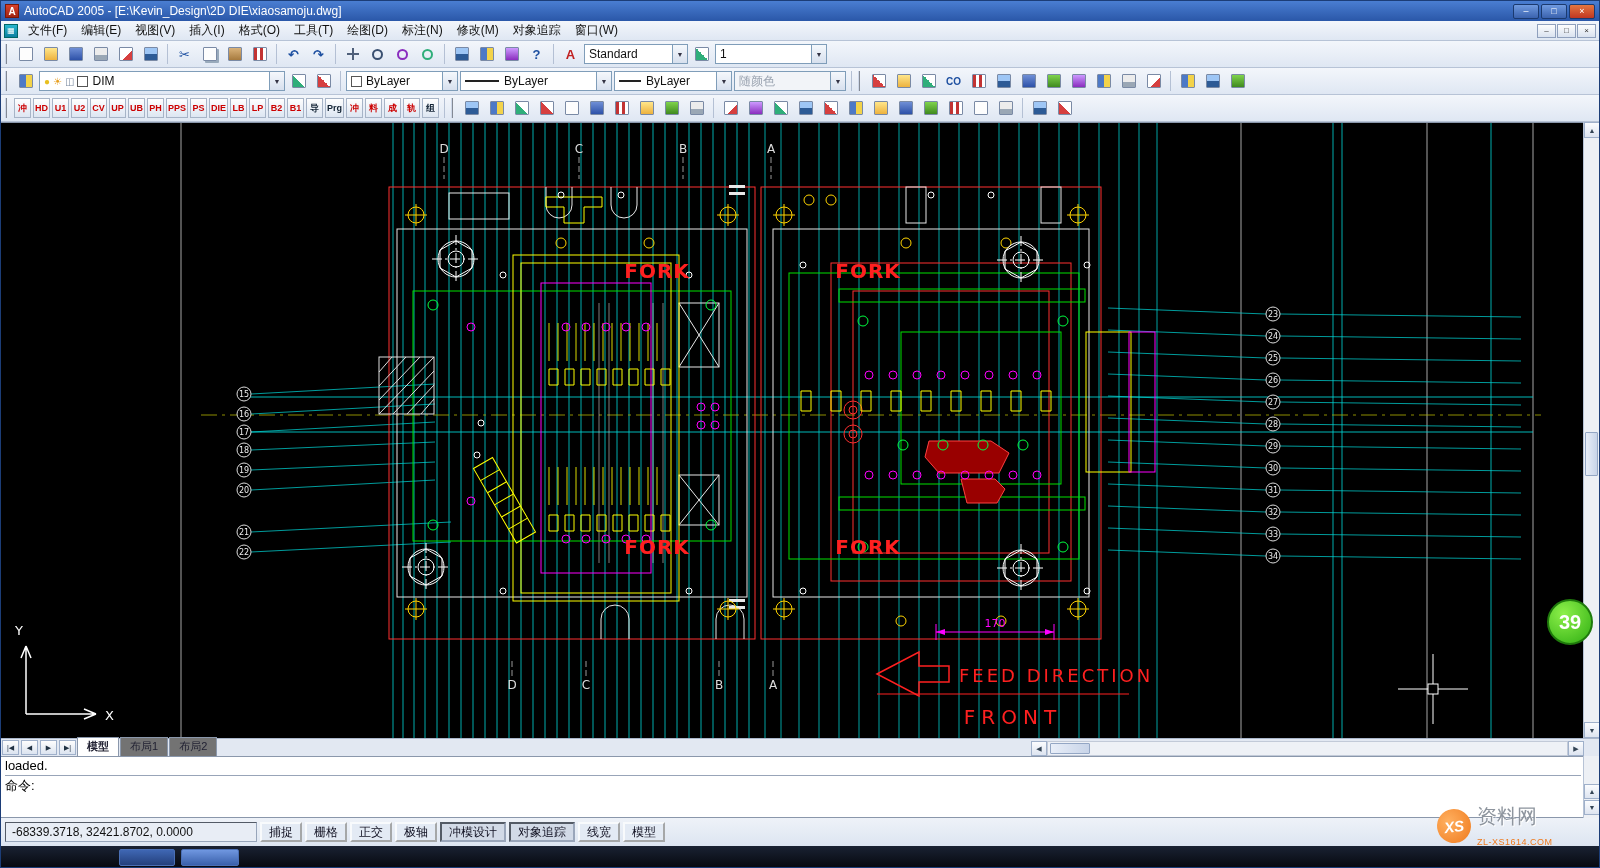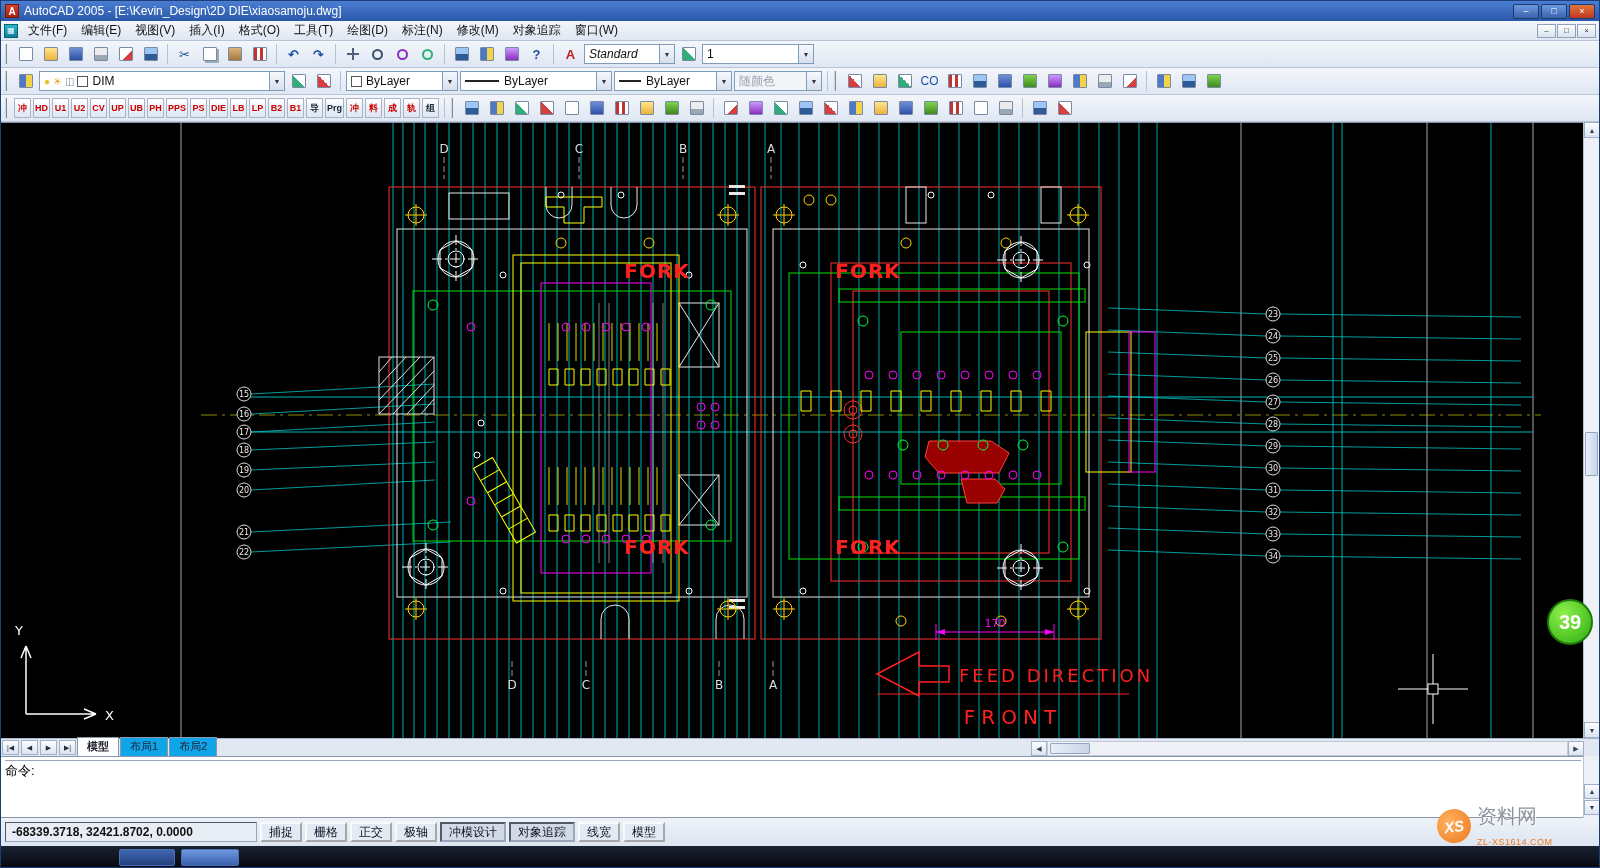--- a/index.html
+++ b/index.html
@@ -52,30 +52,30 @@
   .diebtn.blk{color:#123;}
   
   .canvas{position:absolute;top:121px;left:0;width:1584px;height:616px;background:#000;border-top:1px solid #8a97ab;overflow:hidden;}
   svg text{font-family:"DejaVu Sans","Liberation Sans",sans-serif;}
   .vscroll{position:absolute;top:121px;right:0;width:16px;height:616px;background:#edf0f5;border-left:1px solid #b7c3d6;}
   .sbarrow{position:absolute;left:0;width:16px;height:16px;background:linear-gradient(#fbfcfe,#dde4f0);border:1px solid #9fb0ca;font-size:7px;color:#345;display:flex;align-items:center;justify-content:center;}
   .sbthumb{position:absolute;background:linear-gradient(90deg,#e8eef8,#c8d4e8);border:1px solid #93a6c4;border-radius:1px;}
   
   .tabrow{position:absolute;top:737px;left:0;right:0;height:18px;background:#e2e8f2;border-top:1px solid #aab6ca;display:flex;align-items:flex-end;font-size:11px;}
   .tnav{width:17px;height:15px;border:1px solid #9fb0ca;background:linear-gradient(#fdfdfd,#dce4f0);font-size:7px;display:flex;align-items:center;justify-content:center;color:#234;margin:0 1px 1px 1px;}
-  .tab{padding:1px 9px 2px;border:1px solid #8a97ab;border-bottom:none;background:#0ea5e9;color:#223;margin-right:1px;}
+  .tab{padding:1px 9px 2px;border:1px solid #8a97ab;border-bottom:none;background:#737373;color:#223;margin-right:1px;}
   .tab.active{background:#fff;font-weight:bold;}
   .hsb{position:absolute;height:15px;top:2px;}
   
   .cmd{position:absolute;top:755px;left:0;width:1584px;height:62px;background:#fff;border:1px solid #8a97ab;border-left:none;border-right:none;font-family:"DejaVu Sans Mono","Liberation Mono",monospace;font-size:13px;color:#000;padding:1px 4px;line-height:15px;}
   .cmdprompt{border-top:1px solid #98a4b8;margin-top:2px;padding-top:2px;}
   .cmdscroll{position:absolute;top:755px;right:0;width:16px;height:62px;background:#edf0f5;border-left:1px solid #b7c3d6;}
   
   .status{position:absolute;top:817px;left:0;right:0;height:28px;background:linear-gradient(#eef2f8,#dde5f1);display:flex;align-items:center;gap:3px;padding:0 4px;font-size:12px;}
-  .coords{width:252px;height:20px;border:1px solid #97a5ba;border-style:inset;background:#e8edf5;display:flex;align-items:center;padding:0 6px;font-size:12px;color:#111;font-weight:bold;}
+  .coords{width:252px;height:20px;border:1px solid #97a5ba;border-style:inset;background:#e8edf5;display:flex;align-items:center;padding:0 6px;font-size:12px;color:#111;}
   .tog{border:2px outset #f8fafc;background:#e3eaf4;padding:0 7px;height:20px;display:flex;align-items:center;color:#112;}
   .tog.on{border:2px inset #9aa6ba;background:#d2dae7;}
   
   .taskbar{position:absolute;top:845px;left:0;right:0;height:23px;background:linear-gradient(#1a2233,#05070d);}
   .taskitem{position:absolute;top:3px;height:17px;border-radius:2px;border:1px solid #4a6fb5;background:linear-gradient(#3f67b4,#24407c);}
   .taskitem.lite{background:linear-gradient(#6f97e0,#3a60ab);}
   
   .badge{position:absolute;left:1546px;top:598px;width:46px;height:46px;border-radius:50%;background:radial-gradient(circle at 35% 30%,#8df04a,#2fae12);border:2px solid #1f7a0c;color:#fff;font-weight:bold;font-size:20px;display:flex;align-items:center;justify-content:center;z-index:30;}
   .wm{position:absolute;left:1436px;top:804px;width:158px;height:42px;display:flex;align-items:center;gap:6px;z-index:31;}
   .wmlogo{width:34px;height:34px;border-radius:50%;background:radial-gradient(circle at 35% 35%,#ffb060,#ef7a1d);color:#fff;font-style:italic;font-weight:bold;font-size:15px;display:flex;align-items:center;justify-content:center;transform:rotate(-8deg);}
@@ -181,21 +181,21 @@
     <span class="tbtn">
         <span class="ch k8"></span>
       </span>
     <span class="tbtn">
         <span class="gl">?</span>
       </span>
     <span class="sep"></span>
     <span class="tbtn">
         <span class="glA">A</span>
       </span>
-    <span class="combo" style="width:91px;font-style:italic;">
+    <span class="combo" style="width:104px;">
       <span>Standard</span>
       <span class="arr">▼</span>
     </span>
     <span class="tbtn">
         <span class="ch k6"></span>
       </span>
     <span class="combo" style="width:112px;">
       <span>1</span>
       <span class="arr">▼</span>
     </span>
@@ -229,37 +229,37 @@
     <span class="combo" style="width:152px;">
       <span class="ltline"></span>
       <span>ByLayer</span>
       <span class="arr">▼</span>
     </span>
     <span class="combo" style="width:118px;">
       <span class="ltline" style="width:22px;"></span>
       <span>ByLayer</span>
       <span class="arr">▼</span>
     </span>
-    <span class="combo dis" style="width:88px;">
+    <span class="combo dis" style="width:112px;">
       <span>随颜色</span>
       <span class="arr">▼</span>
     </span>
     <span class="sep"></span>
       <span class="grip"></span>
     <span class="tbtn">
         <span class="ch k5"></span>
       </span>
     <span class="tbtn">
         <span class="ch k2"></span>
       </span>
     <span class="tbtn">
         <span class="ch k6"></span>
       </span>
     <span class="tbtn">
-        <span style="font-size:12px;font-weight:normal;color:#1d4fa0;">CO</span>
+        <span style="font-size:10px;font-weight:bold;color:#1d4fa0;">CO</span>
       </span>
     <span class="tbtn">
         <span class="ch k9"></span>
       </span>
     <span class="tbtn">
         <span class="ch k10"></span>
       </span>
     <span class="tbtn">
         <span class="ch k3"></span>
       </span>
@@ -699,20 +699,21 @@
     <span class="tab">布局1</span>
     <span class="tab">布局2</span>
     <div class="hsb sbarrow" style="left:1030px;width:16px;height:15px;">◀</div>
     <div class="hsb" style="left:1046px;width:521px;background:#eef1f6;border:1px solid #c2cad8;">
       <div class="sbthumb" style="left:2px;top:1px;width:40px;height:11px;"></div>
     </div>
     <div class="hsb sbarrow" style="left:1567px;width:16px;height:15px;">▶</div>
   </div>
 
   <div class="cmd">
+    <div>loaded.</div>
     <div class="cmdprompt">命令:</div>
   </div>
   <div class="cmdscroll">
     <div class="sbarrow" style="top:28px;height:15px;">▲</div>
     <div class="sbarrow" style="top:44px;height:15px;">▼</div>
   </div>
 
   <div class="status">
     <span class="coords">-68339.3718, 32421.8702, 0.0000</span>
     <span class="tog">捕捉</span>

